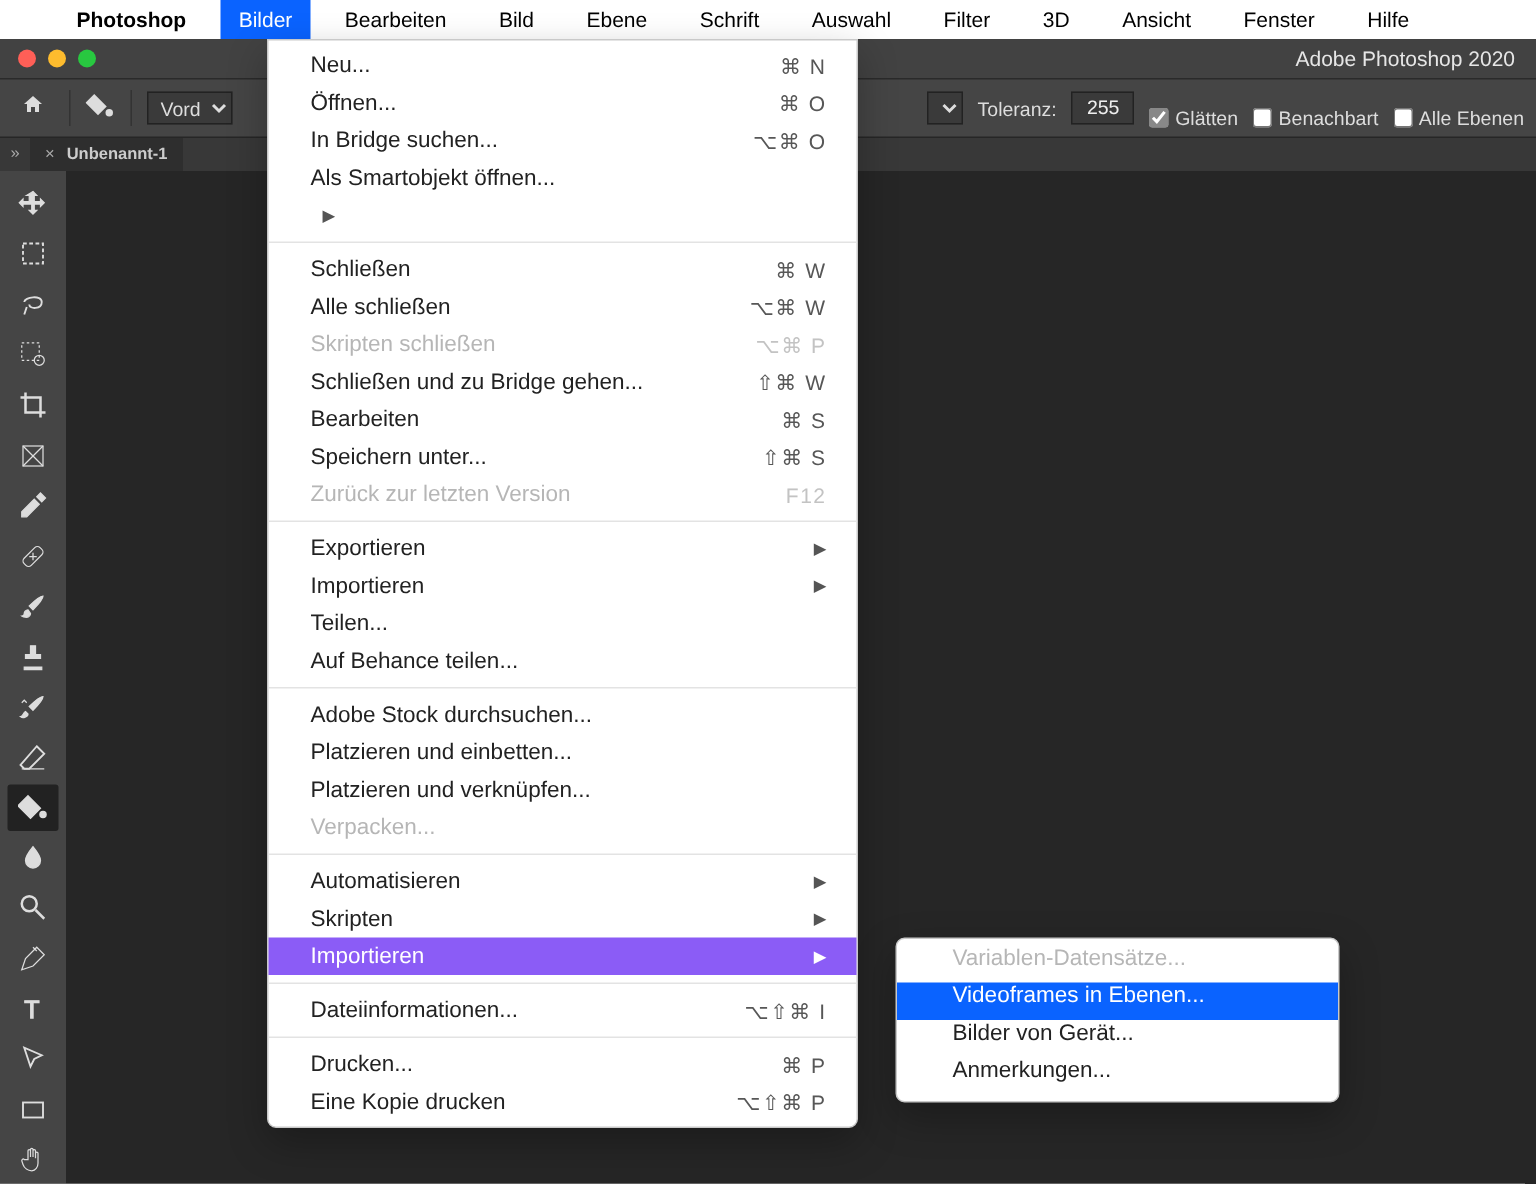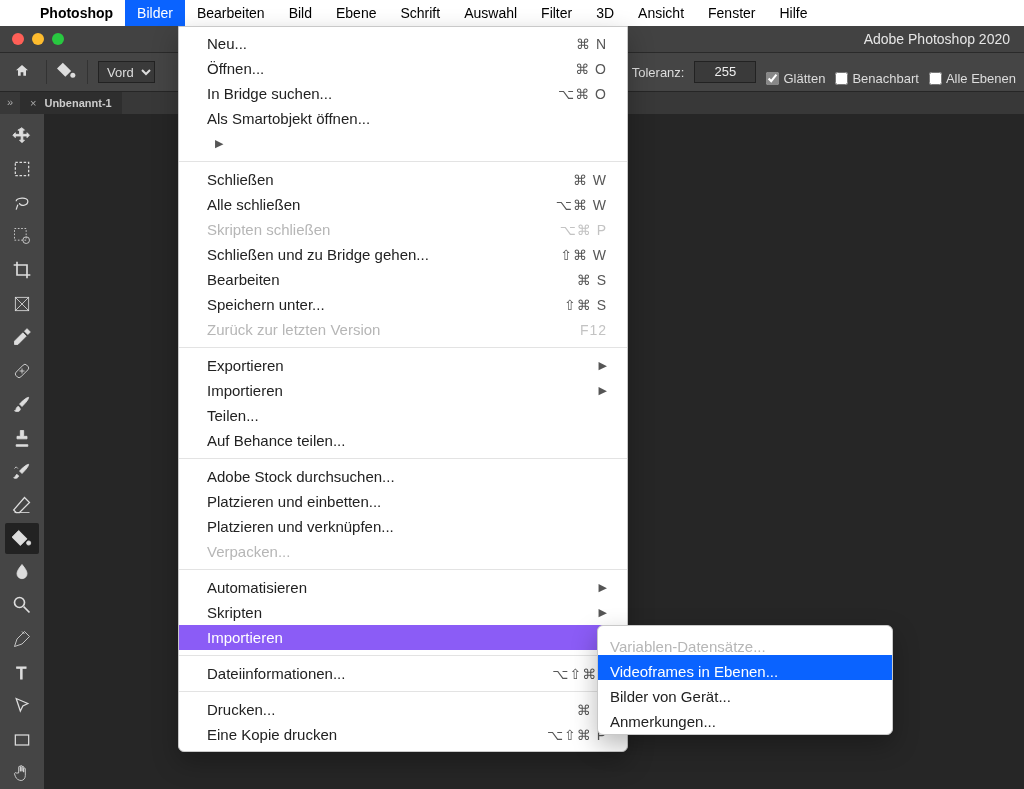--- a/index.html
+++ b/index.html
@@ -1,19 +1,19 @@
 <!DOCTYPE html>
 <html><head>
 <meta charset="utf-8">
 <style>
 * { margin: 0; padding: 0; box-sizing: border-box; font-family: -apple-system, "Helvetica Neue", Arial, sans-serif; }
 body { width: 1024px; height: 789px; overflow: hidden; background: #fff; }
 
 
-.mac-menubar { height: 26px; background: #fff; display: flex; align-items: center; padding: 0 18px; font-size: 14px; gap: 0; }
+.mac-menubar { height: 26px; background: #fff; display: flex; align-items: center; padding: 0 18px; font-size: 14px; gap: 11px; }
 .mac-menubar .apple { font-size: 15px; margin-right: 10px; }
 .mac-menubar .app-name { font-weight: 700; padding: 0 12px; }
 .mac-menubar .mitem { padding: 0 12px; height: 26px; line-height: 26px; cursor: default; }
 .mac-menubar .mitem.active { background: #0a63ff; color: #fff; }
 
 
 .app-window { position: relative; width: 1024px; height: calc(789px - 26px); background: #2f2f2f; }
 
 
 .titlebar { height: 26px; background: #424242; display: flex; align-items: center; }
@@ -22,54 +22,54 @@
 .dot.red { background: #ff5f57; }
 .dot.yellow { background: #febc2e; }
 .dot.green { background: #28c840; }
 .titlebar .title { color: #e6e6e6; font-size: 14px; margin-left: auto; margin-right: auto; position: absolute; left: 0; right: 0; text-align: right; padding-right: 14px; }
 
 
 .optbar { height: 40px; background: #454545; border-top: 1px solid #2a2a2a; border-bottom: 1px solid #262626; display: flex; align-items: center; color: #ddd; font-size: 13px; gap: 10px; padding: 0 8px; }
 .optbar .home-icon { color: #eee; font-size: 15px; padding: 0 6px; }
 .optbar .divider { width: 1px; height: 24px; background: #333; }
 .optbar .dropdown { background: #3a3a3a; border: 1px solid #222; color: #ddd; font-size: 13px; padding: 2px 4px; height: 22px; }
-.optbar .val { background: #3a3a3a; border: 1px solid #222; color: #eee; font-size: 13px; width: 62px; text-align: center; height: 22px; line-height: 20px; }
+.optbar .val { background: #3a3a3a; border: 1px solid #222; color: #eee; font-size: 13px; width: 42px; text-align: center; height: 22px; line-height: 20px; }
 .optbar input[type=checkbox] { accent-color: #888; }
 .optbar label { display: flex; align-items: center; gap: 4px; margin-top: 12px; }
 .optbar .spacer { flex: 1; }
 
 
 .tabrow { height: 22px; background: #383838; display: flex; align-items: stretch; font-size: 11px; color: #ccc; }
 .tabrow .expand { width: 20px; text-align: center; color: #aaa; line-height: 20px; }
 .tabrow .tab { background: #2e2e2e; padding: 0 10px; display: flex; align-items: center; gap: 8px; }
 .tabrow .tab .close { color: #aaa; font-size: 11px; }
 
 
 .workspace { display: flex; height: calc(100% - 26px - 40px - 22px); }
 .toolbar { width: 44px; background: #454545; display: flex; flex-direction: column; align-items: center; padding-top: 6px; gap: 2px; }
 .tool { width: 34px; height: 32px; display: flex; align-items: center; justify-content: center; color: #ddd; border-radius: 2px; }
 .tool svg { width: 20px; height: 20px; fill: #ddd; stroke: #ddd; }
 .tool.selected { background: #222; }
 .canvas { flex: 1; background: #262626; }
 
 
-.menu { position: absolute; top: 26px; left: 178px; width: 450px; background: #fff; border: 1px solid #c9c9c9; border-radius: 0 0 6px 6px; box-shadow: 0 10px 26px rgba(0,0,0,.28); padding: 4px 0; font-size: 15px; color: #222; z-index: 10; }
+.menu { position: absolute; top: 26px; left: 178px; width: 394px; background: #fff; border: 1px solid #c9c9c9; border-radius: 0 0 6px 6px; box-shadow: 0 10px 26px rgba(0,0,0,.28); padding: 4px 0; font-size: 15px; color: #222; z-index: 10; }
 .menu .row { display: flex; align-items: center; height: 25px; padding: 0 20px 0 28px; }
 .menu .row.disabled { color: #b6b6b6; }
 .menu .row.highlight { background: #8b5cf6; color: #fff; }
 .menu .row.highlight .chev { color: #fff; }
 .menu .lab { flex: 1; }
 .menu .sc { font-size: 14px; color: #575757; letter-spacing: 1px; text-align: right; min-width: 70px; }
 .menu .row.disabled .sc { color: #c3c3c3; }
 .menu .chev { font-size: 11px; color: #555; margin-left: 8px; }
 .menu hr { border: none; border-top: 1px solid #e3e3e3; margin: 5px 0; }
 
 
 .submenu { position: absolute; top: 625px; left: 597px; width: 296px; background: #fff; border: 1px solid #c9c9c9; border-radius: 6px; box-shadow: 0 10px 26px rgba(0,0,0,.28); padding: 4px 0; font-size: 15px; color: #222; z-index: 11; }
-.submenu .row { display: flex; align-items: flex-end; height: 25px; padding: 0 20px 0 12px; }
+.submenu .row { display: flex; align-items: flex-start; height: 25px; padding: 0 20px 0 37px; }
 .submenu .row.disabled { color: #b6b6b6; }
 .submenu .row.highlight { background: #0a63ff; color: #fff; }
 </style>
 </head>
 <body>
 
 <div class="mac-menubar">
   <span class="apple"></span>
   <span class="app-name">Photoshop</span>
   <span class="mitem active">Bilder</span>

